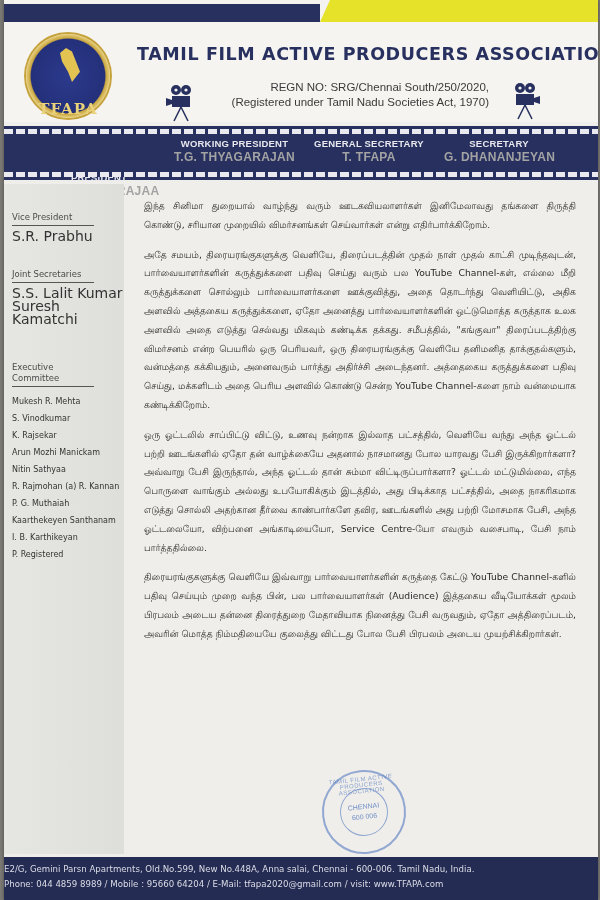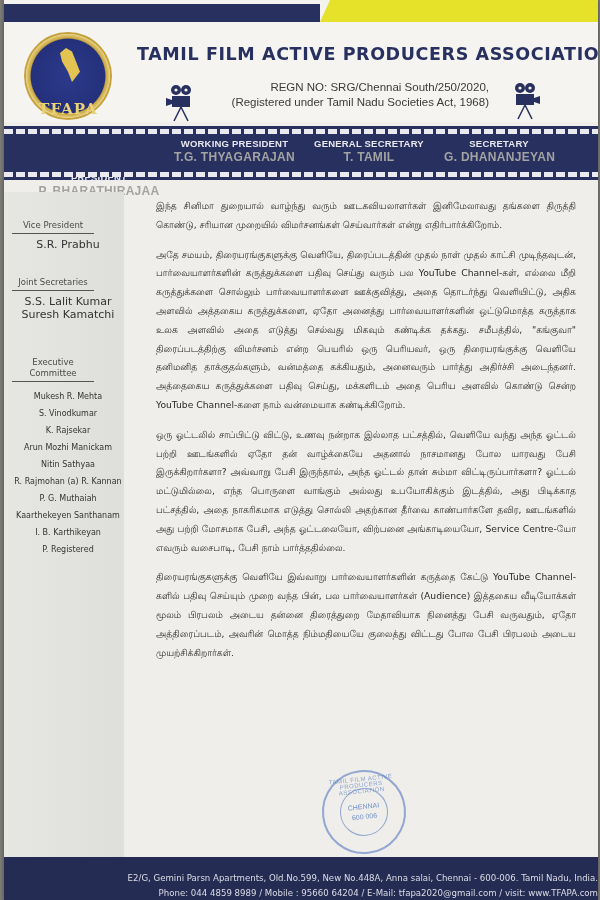--- a/index.html
+++ b/index.html
@@ -51,52 +51,52 @@
   .officer { position: absolute; top: 12px; text-align: center; }
   .officer .role { font-family: "Liberation Sans", sans-serif; font-size: 9.5px; color: #e8e8ee; font-weight: bold; letter-spacing: 0.2px; }
   .officer .name { font-family: "Liberation Sans", sans-serif; font-size: 12px; color: #a3a3a3; font-weight: bold; margin-top: 1px; letter-spacing: 0.3px; white-space: nowrap; }
   .officer.o1 { left: 25px; width: 140px; margin-top: 34px; }
   .officer.o2 { left: 168px; width: 125px; }
   .officer.o3 { left: 310px; width: 110px; }
   .officer.o4 { left: 440px; width: 110px; }
 
   
   .sidebar {
-    position: absolute; left: 0; top: 192px; width: 120px; height: 670px;
+    position: absolute; left: 0; top: 184px; width: 120px; height: 670px;
     background: linear-gradient(90deg, #e6e6e2, #dededa);
     padding: 28px 0 0 8px;
-    font-family: "DejaVu Sans", sans-serif; color: #3a3a3a; text-align: center;
+    font-family: "DejaVu Sans", sans-serif; color: #3a3a3a;
   }
   .sb-group { margin-bottom: 26px; }
   .sb-title { font-size: 8.5px; color: #4a4a4a; padding-bottom: 2px; border-bottom: 1px solid #555; width: 82px; line-height: 11px; }
-  .sb-names { margin-top: 4px; font-size: 11px; line-height: 13px; color: #333; }
+  .sb-names { margin-top: 4px; font-size: 14px; line-height: 13px; color: #333; }
   .sb-exec .sb-names { line-height: 17px; font-size: 8px; margin-top: 6px; }
 
   
   .content {
     position: absolute; left: 140px; top: 197px; width: 432px;
     font-family: "DejaVu Sans", sans-serif; font-size: 9.2px; line-height: 18.8px; color: #2a2a2a;
     text-align: justify;
   }
-  .content p { margin-bottom: 11px; margin-left: 12px; }
+  .content p { margin-bottom: 11px; }
 
   .stamp {
     position: absolute; left: 318px; top: 770px; width: 84px; height: 84px; border-radius: 50%;
     border: 2px solid rgba(70,110,190,0.55);
     display: flex; align-items: center; justify-content: center; transform: rotate(-6deg);
   }
   .stamp .inner { width: 48px; height: 48px; border-radius: 50%; border: 1.5px solid rgba(70,110,190,0.55);
     display: flex; flex-direction: column; align-items: center; justify-content: center;
     font-family: "Liberation Sans", sans-serif; font-size: 7px; color: rgba(70,110,190,0.75); line-height: 10px; }
   .stamp .ring { position: absolute; top: 4px; left: 0; width: 100%; text-align: center; font-size: 6px; color: rgba(70,110,190,0.6); font-family: "Liberation Sans", sans-serif; letter-spacing: 0.5px; }
 
   .footer {
     position: absolute; left: 0; top: 857px; width: 100%; height: 43px; background: #242c54;
-    text-align: right; font-family: "DejaVu Sans", sans-serif; font-size: 8.6px; color: #dcdde6; line-height: 15px;
-    padding-top: 14px;
+    text-align: left; font-family: "DejaVu Sans", sans-serif; font-size: 8.6px; color: #dcdde6; line-height: 15px;
+    padding-top: 5px;
   }
 </style>
 </head>
 <body>
 
 <div class="page">
 
   <div class="topband">
     <div class="navy"></div>
     <div class="yellow"></div>
@@ -116,21 +116,21 @@
       <circle cx="10" cy="6" r="1.6" fill="#f5f4f0"></circle>
         <circle cx="20" cy="6" r="1.6" fill="#f5f4f0"></circle>
       <rect x="6" y="12" width="18" height="11" fill="#27305f"></rect>
       <polygon points="0,14 6,16 6,20 0,22" fill="#27305f"></polygon>
       <line x1="15" y1="23" x2="8" y2="37" stroke="#27305f" stroke-width="1.5"></line>
       <line x1="15" y1="23" x2="22" y2="37" stroke="#27305f" stroke-width="1.5"></line>
     </svg>
 
     <div class="regn">
       <div>REGN NO: SRG/Chennai South/250/2020,</div>
-      <div>(Registered under Tamil Nadu Societies Act, 1968)</div>
+      <div>(Registered under Tamil Nadu Societies Act, 1970)</div>
     </div>
 
     <svg class="camera right" viewBox="0 0 28 38">
       <circle cx="8" cy="6" r="5" fill="#27305f"></circle>
         <circle cx="18" cy="6" r="5" fill="#27305f"></circle>
       <circle cx="8" cy="6" r="1.6" fill="#f5f4f0"></circle>
         <circle cx="18" cy="6" r="1.6" fill="#f5f4f0"></circle>
       <rect x="4" y="12" width="18" height="11" fill="#27305f"></rect>
       <polygon points="28,14 22,16 22,20 28,22" fill="#27305f"></polygon>
       <line x1="13" y1="23" x2="6" y2="37" stroke="#27305f" stroke-width="1.5"></line>
@@ -143,21 +143,21 @@
     <div class="officer o1">
       <div class="role">PRESIDENT</div>
       <div class="name">P. BHARATHIRAJAA</div>
     </div>
     <div class="officer o2">
       <div class="role">WORKING PRESIDENT</div>
       <div class="name">T.G. THYAGARAJAN</div>
     </div>
     <div class="officer o3">
       <div class="role">GENERAL SECRETARY</div>
-      <div class="name">T. TAMIL</div>
+      <div class="name">T. TFAPA</div>
     </div>
     <div class="officer o4">
       <div class="role">SECRETARY</div>
       <div class="name">G. DHANANJEYAN</div>
     </div>
     <div class="film-edge bottom"></div>
   </div>
 
   <div class="sidebar">
     <div class="sb-group">

